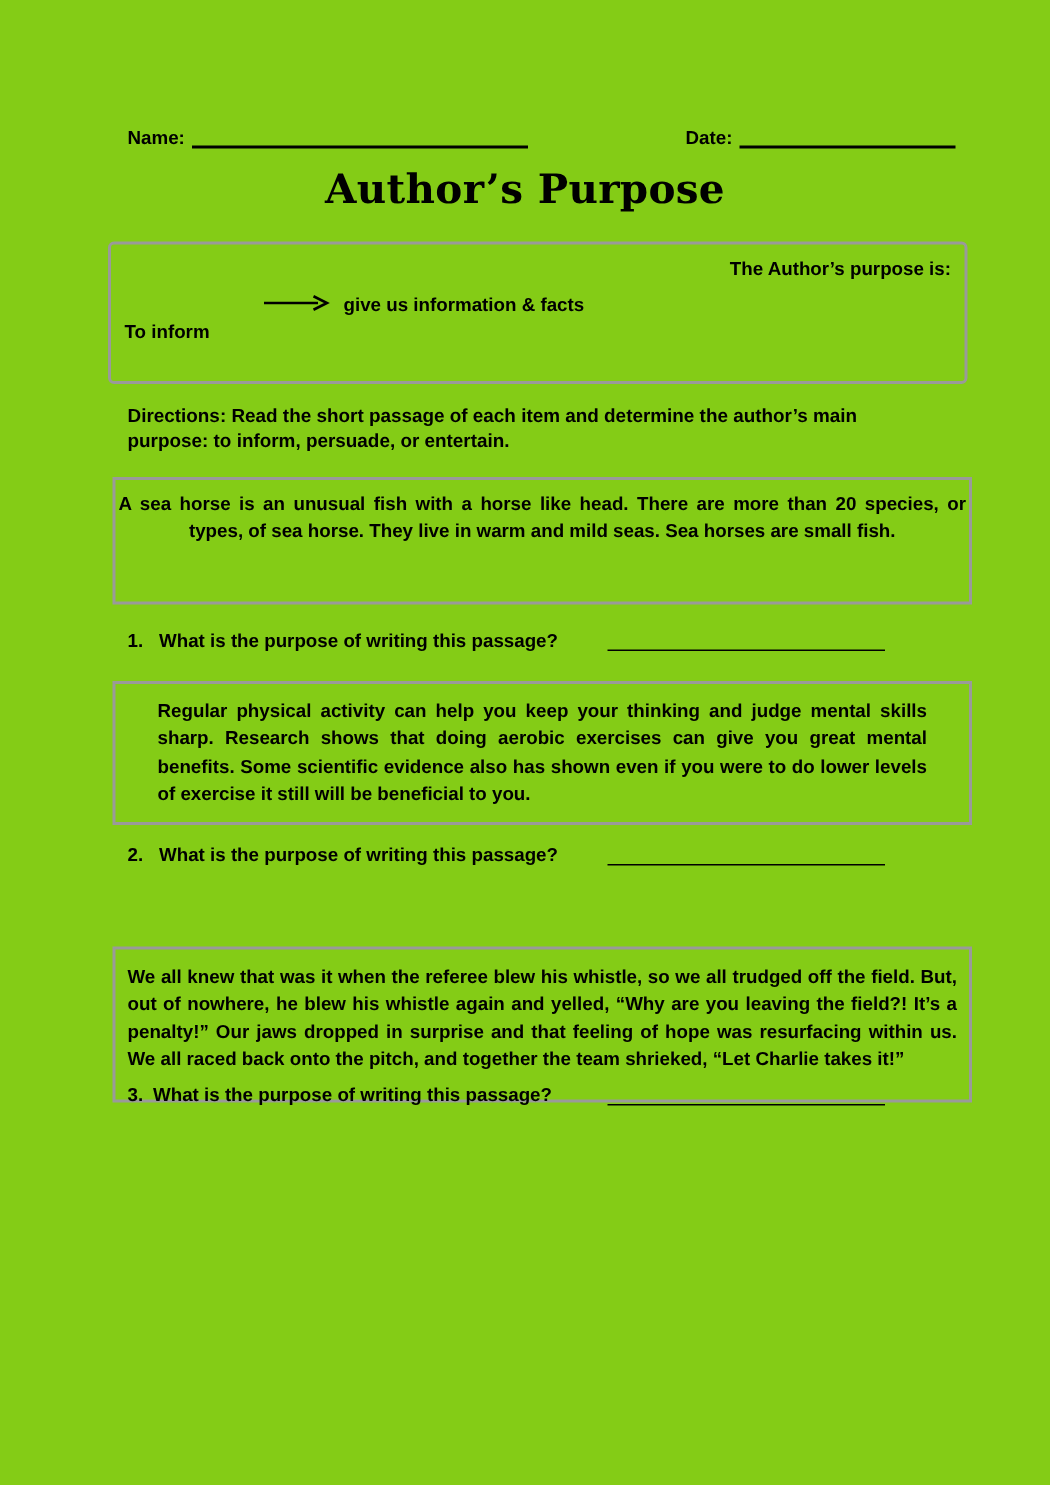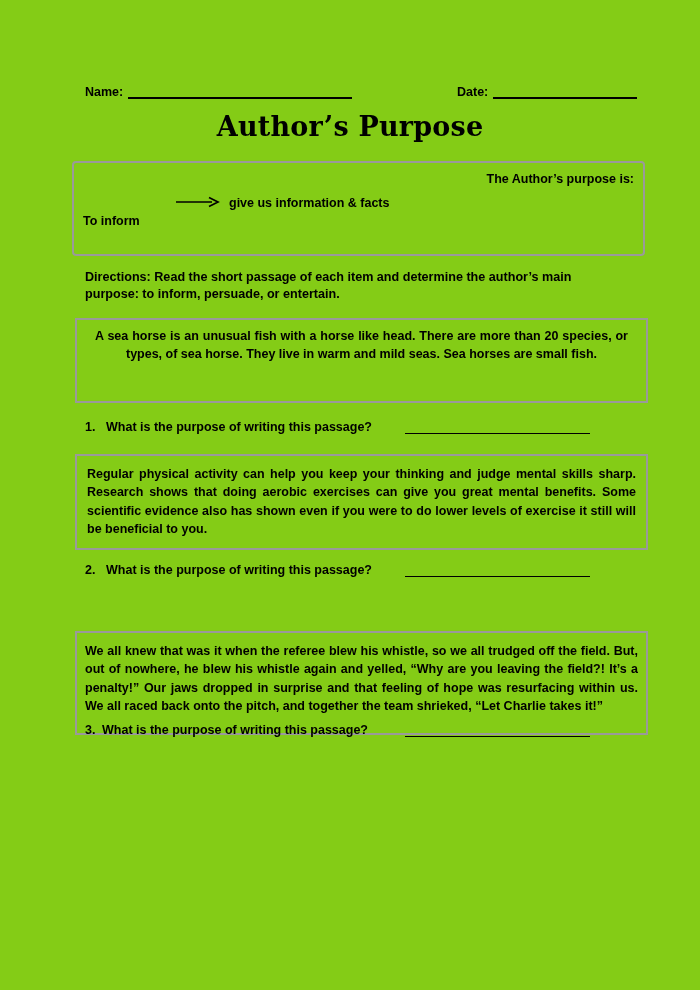--- a/index.html
+++ b/index.html
@@ -50,22 +50,22 @@
     font-size:12.6px;line-height:1.32;
   }
 
   
   .passage-box{
     position:absolute;left:75px;width:573px;
     box-sizing:border-box;
     border:2px solid #9a9a9a;
     font-size:12.5px;line-height:18.3px;
   }
-  .passage-1{top:318px;height:85px;padding:7px 18px;text-align:justify;text-align-last:center;}
-  .passage-2{top:454px;height:96px;padding:9px 10px;text-align:justify;}
+  .passage-1{top:318px;height:85px;padding:7px 2px;text-align:justify;text-align-last:center;}
+  .passage-2{top:454px;height:96px;padding:9px 28px;text-align:justify;}
   .passage-3{top:631px;height:104px;padding:9px 8px;text-align:justify;}
 
   
   .question-row{
     position:absolute;left:85px;width:505px;
     display:flex;align-items:flex-end;
     font-size:12.5px;
   }
   .q1{top:420px;}
   .q2{top:563px;}

